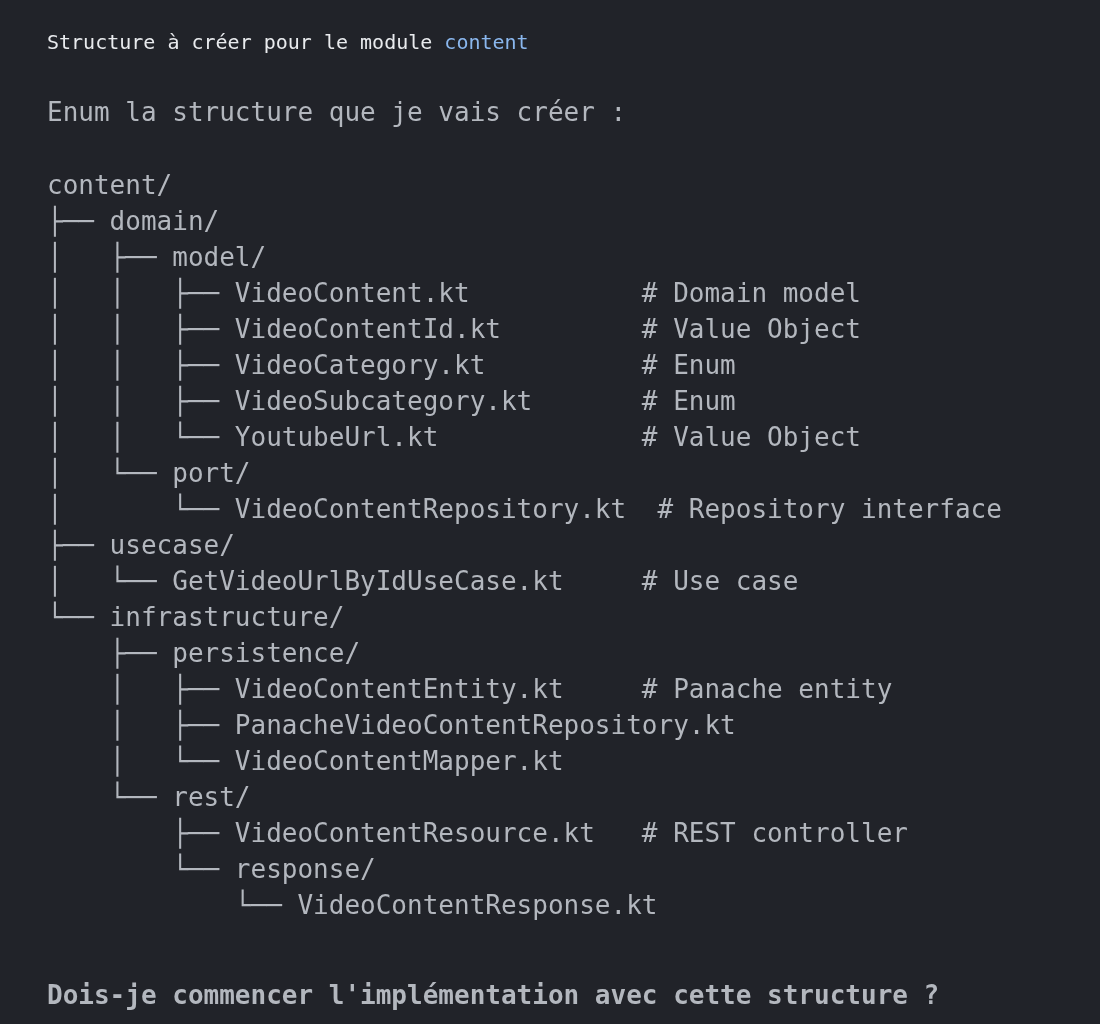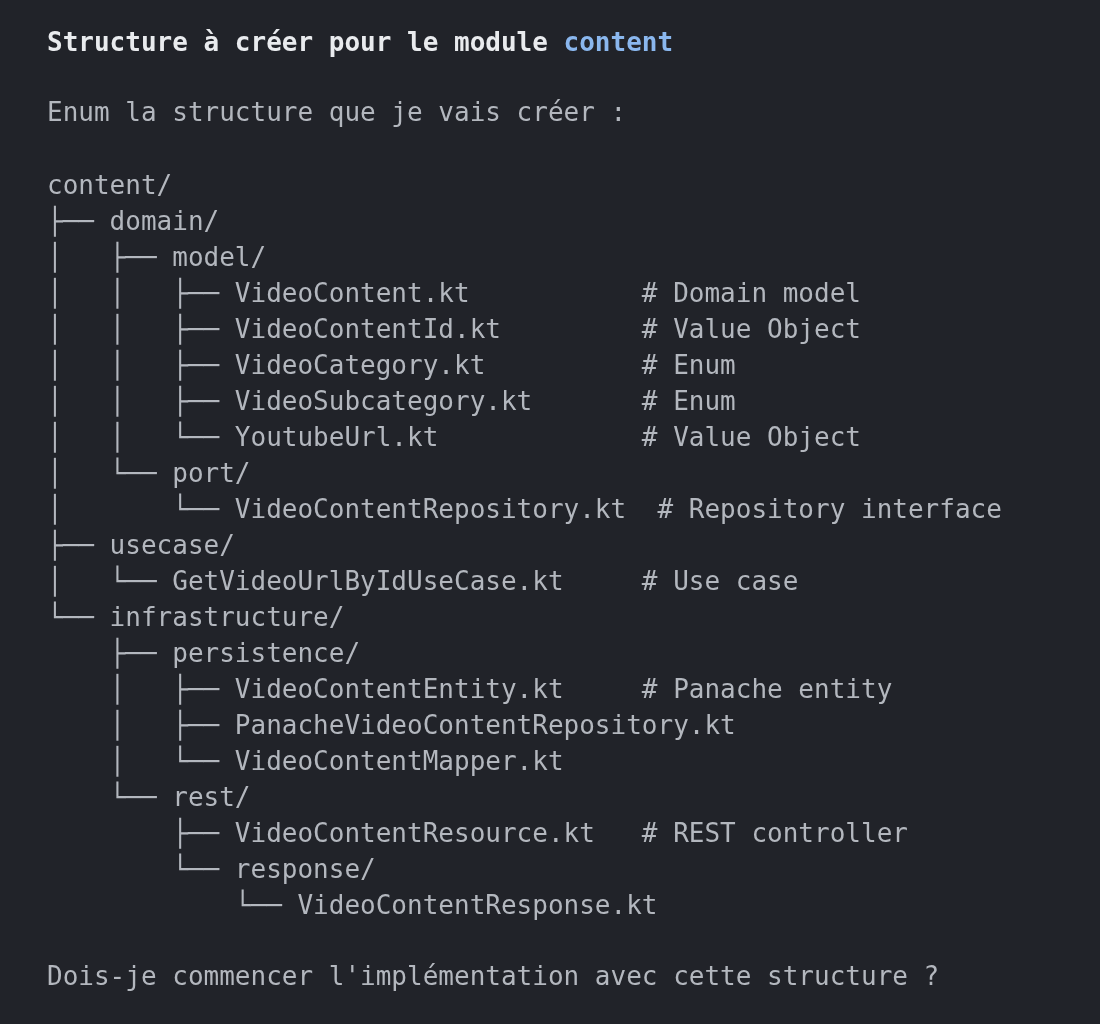--- a/index.html
+++ b/index.html
@@ -5,37 +5,37 @@
   * { margin: 0; padding: 0; box-sizing: border-box; }
   html, body { width: 1100px; height: 1024px; overflow: hidden; }
   body {
     background: #212329;
     color: #b3b7be;
     font-family: "DejaVu Sans Mono", "Liberation Mono", monospace;
     font-size: 26px;
     padding: 24px 20px 0 47px;
   }
   .heading {
-    font-size: 26px;
+    font-size: 20px;
     line-height: 36px;
-    font-weight: bold;
+    font-weight: normal;
     color: #e9ebee;
     white-space: pre;
   }
   .heading .module-accent { color: #8ab7ee; }
   .intro { margin-top: 34px; line-height: 36px; white-space: pre; }
   .tree {
     margin-top: 37px;
     font-family: inherit;
     font-size: inherit;
     line-height: 36px;
     white-space: pre;
     color: #b3b7be;
   }
-  .footer-question { margin-top: 35px; line-height: 36px; white-space: pre; }
+  .footer-question { margin-top: 54px; line-height: 36px; white-space: pre; font-weight: bold; }
 </style>
 </head>
 <body>
 
 <main>
   <h1 class="heading"><span>Structure à créer pour le module </span><span class="module-accent">content</span></h1>
 
   <p class="intro">Enum la structure que je vais créer :</p>
 
   <pre class="tree">content/

